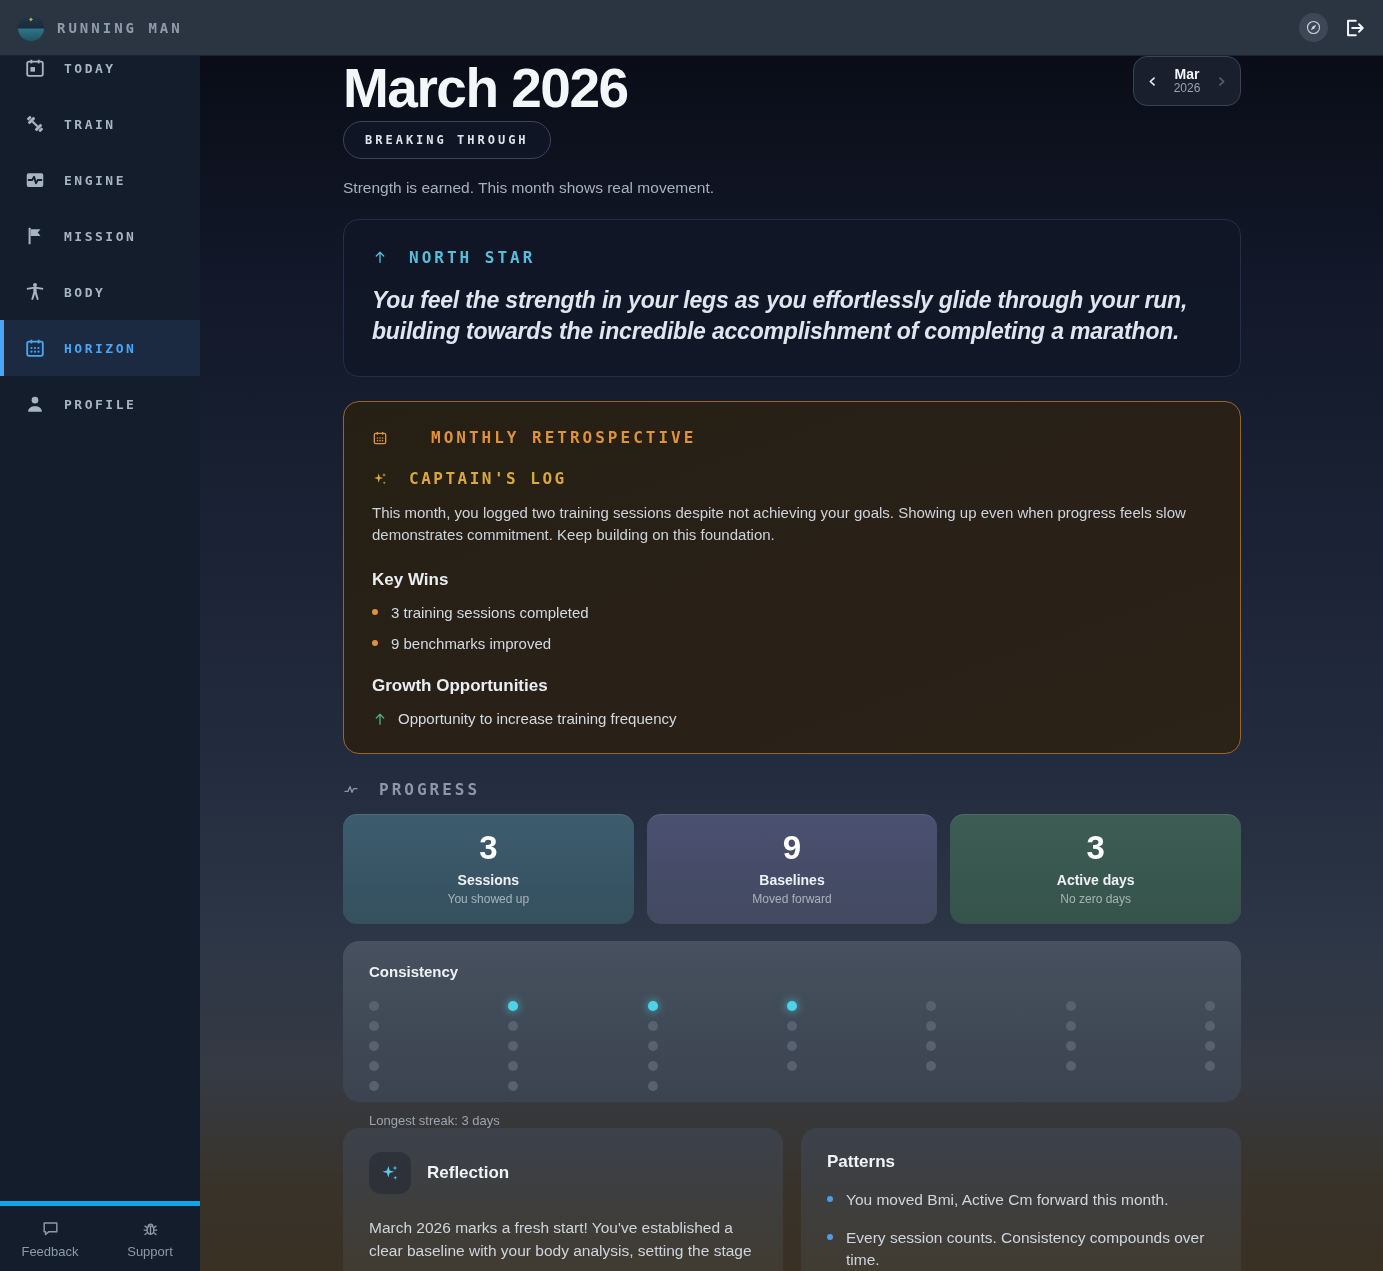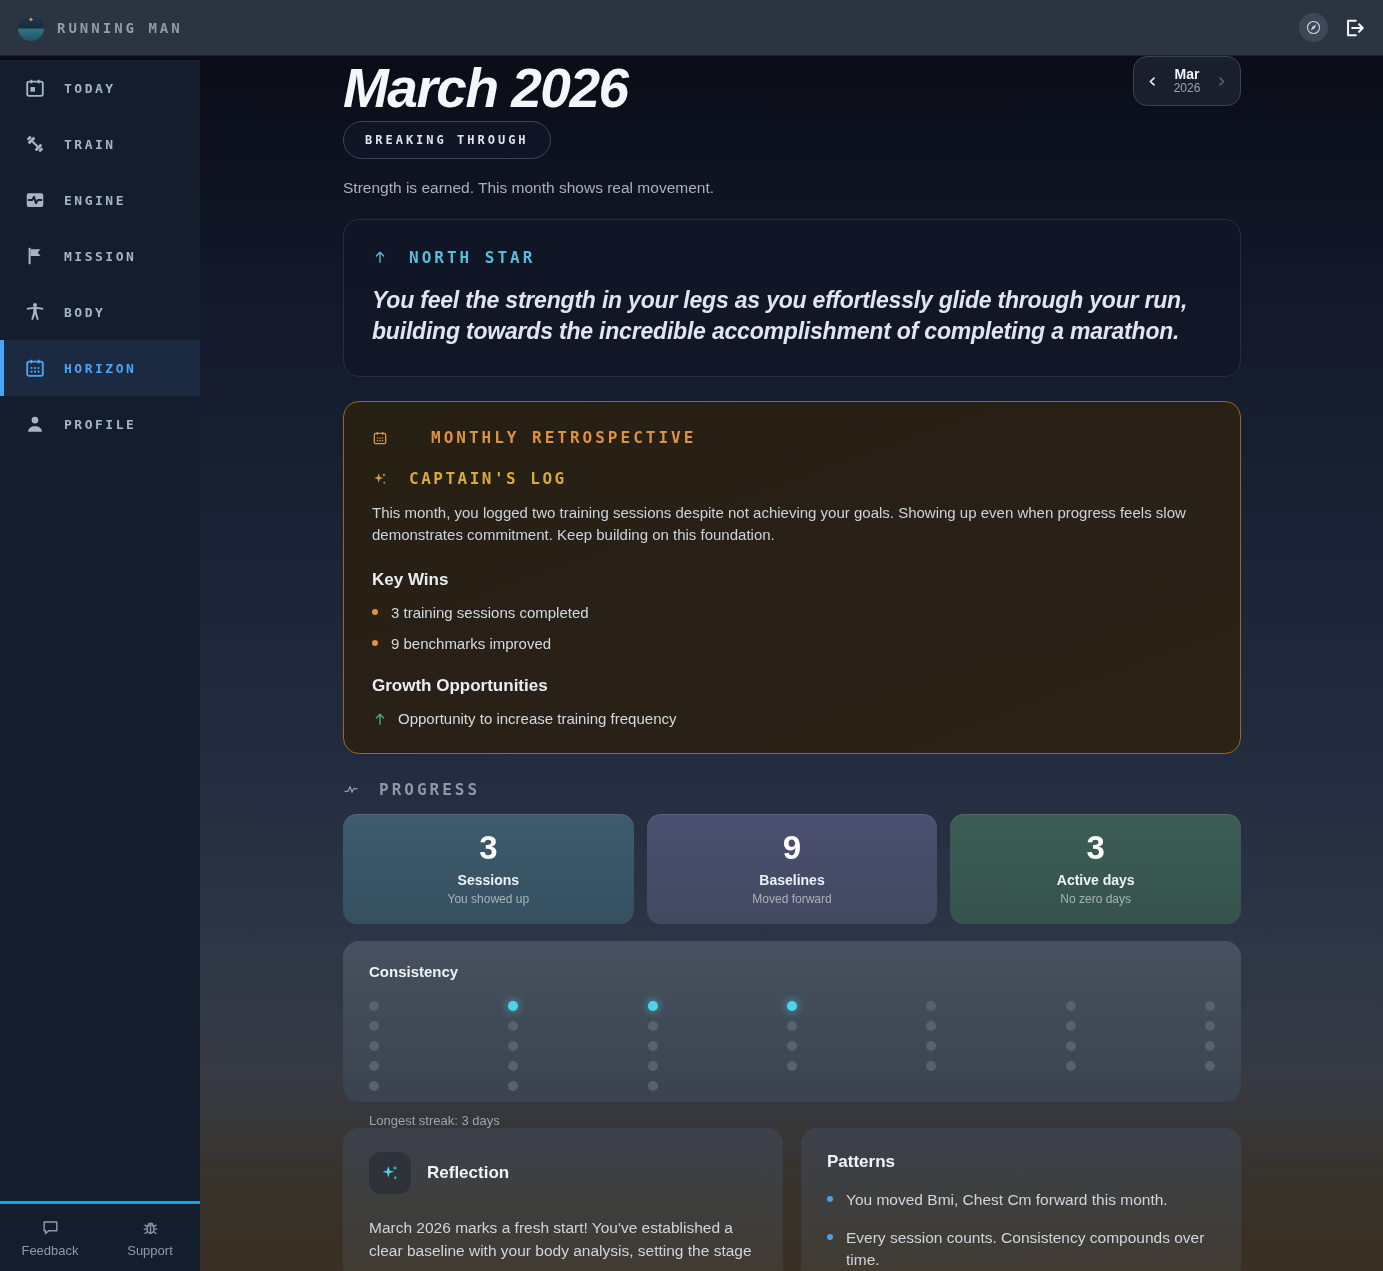--- a/index.html
+++ b/index.html
@@ -29,50 +29,50 @@
   .compass-btn {
     width:29px; height:29px; border-radius:50%; background:#3d4755; border:none; cursor:pointer;
     display:flex; align-items:center; justify-content:center; color:#c9d3de; padding:0;
   }
   .compass-btn svg { width:17px; height:17px; }
   .logout-btn { background:none; border:none; cursor:pointer; color:#f2f6fa; display:flex; padding:0; }
   .logout-btn svg { width:22px; height:22px; }
 
   
   .sidebar {
-    position:absolute; top:60px; left:0; bottom:0; width:200px;
+    position:absolute; top:40px; left:0; bottom:0; width:200px;
     background:#141d2b; display:flex; flex-direction:column; z-index:10;
   }
   .nav-item {
     height:56px; display:flex; align-items:center; padding-left:24px; gap:18px;
     color:#a7b4c2; cursor:pointer; position:relative;
   }
   .nav-item .nicon { width:22px; height:22px; display:flex; align-items:center; justify-content:center; }
   .nav-item .nicon svg { width:22px; height:22px; }
   .nav-label { font-family:"DejaVu Sans Mono",monospace; font-size:13px; font-weight:bold; letter-spacing:2.5px; }
   .nav-item.active { background:#1b2a40; color:#49a6f6; }
   .nav-item.active::before { content:""; position:absolute; left:0; top:0; bottom:0; width:4px; background:#49a6f6; }
-  .sidebar-footer { margin-top:auto; border-top:3px solid #0ea5e9; height:70px; display:flex; }
+  .sidebar-footer { margin-top:auto; border-top:5px solid #0ea5e9; height:70px; display:flex; }
   .footer-btn {
     flex:1; background:none; border:none; cursor:pointer;
     display:flex; flex-direction:column; align-items:center; justify-content:center; gap:6px;
     color:#8d9aa8; font-size:13px; font-family:"Liberation Sans",sans-serif;
   }
   .footer-btn svg { width:19px; height:19px; }
 
   
   .main {
     position:absolute; top:56px; left:200px; right:0; bottom:0; overflow:hidden;
     background:linear-gradient(180deg,
       #0a0d17 0%, #121829 18%, #182032 35%, #232c3e 58%,
       #2e3746 74%, #363a43 84%, #38332a 93%, #3a3024 100%);
   }
   .content { width:898px; margin-left:143px; padding-top:4px; position:relative; }
 
-  .month-title { font-size:55px; font-weight:bold; color:#f4f7fa; line-height:1.05; letter-spacing:-1.5px;font-style:italic; }
+  .month-title { font-size:55px; font-weight:bold; color:#f4f7fa; line-height:1.05; letter-spacing:-1.5px; }
 
   .month-nav {
     position:absolute; top:0; right:0; width:108px; height:50px;
     background:rgba(27,33,48,0.9); border:1px solid #3a4358; border-radius:14px;
     display:flex; align-items:center; justify-content:space-between; padding:0 9px;
   }
   .mn-chev { background:none; border:none; cursor:pointer; color:#e9eef4; display:flex; padding:2px; }
   .mn-chev svg { width:15px; height:15px; }
   .mn-chev.disabled { color:#566071; }
   .mn-center { text-align:center; line-height:1.15; }
@@ -489,21 +489,21 @@
           <div class="b-title">Reflection</div>
         </div>
         <div class="b-text">March 2026 marks a fresh start! You've established a clear baseline with your body analysis, setting the stage</div>
       </div>
 
       <div class="b-card">
         <div class="b-title">Patterns</div>
         <div>
             <div class="p-bullet">
               <span class="dot-blue"></span>
-              <span>You moved Bmi, Chest Cm forward this month.</span>
+              <span>You moved Bmi, Active Cm forward this month.</span>
             </div>
             <div class="p-bullet">
               <span class="dot-blue"></span>
               <span>Every session counts. Consistency compounds over time.</span>
             </div>
           </div>
       </div>
     </div>
 
   </div>

